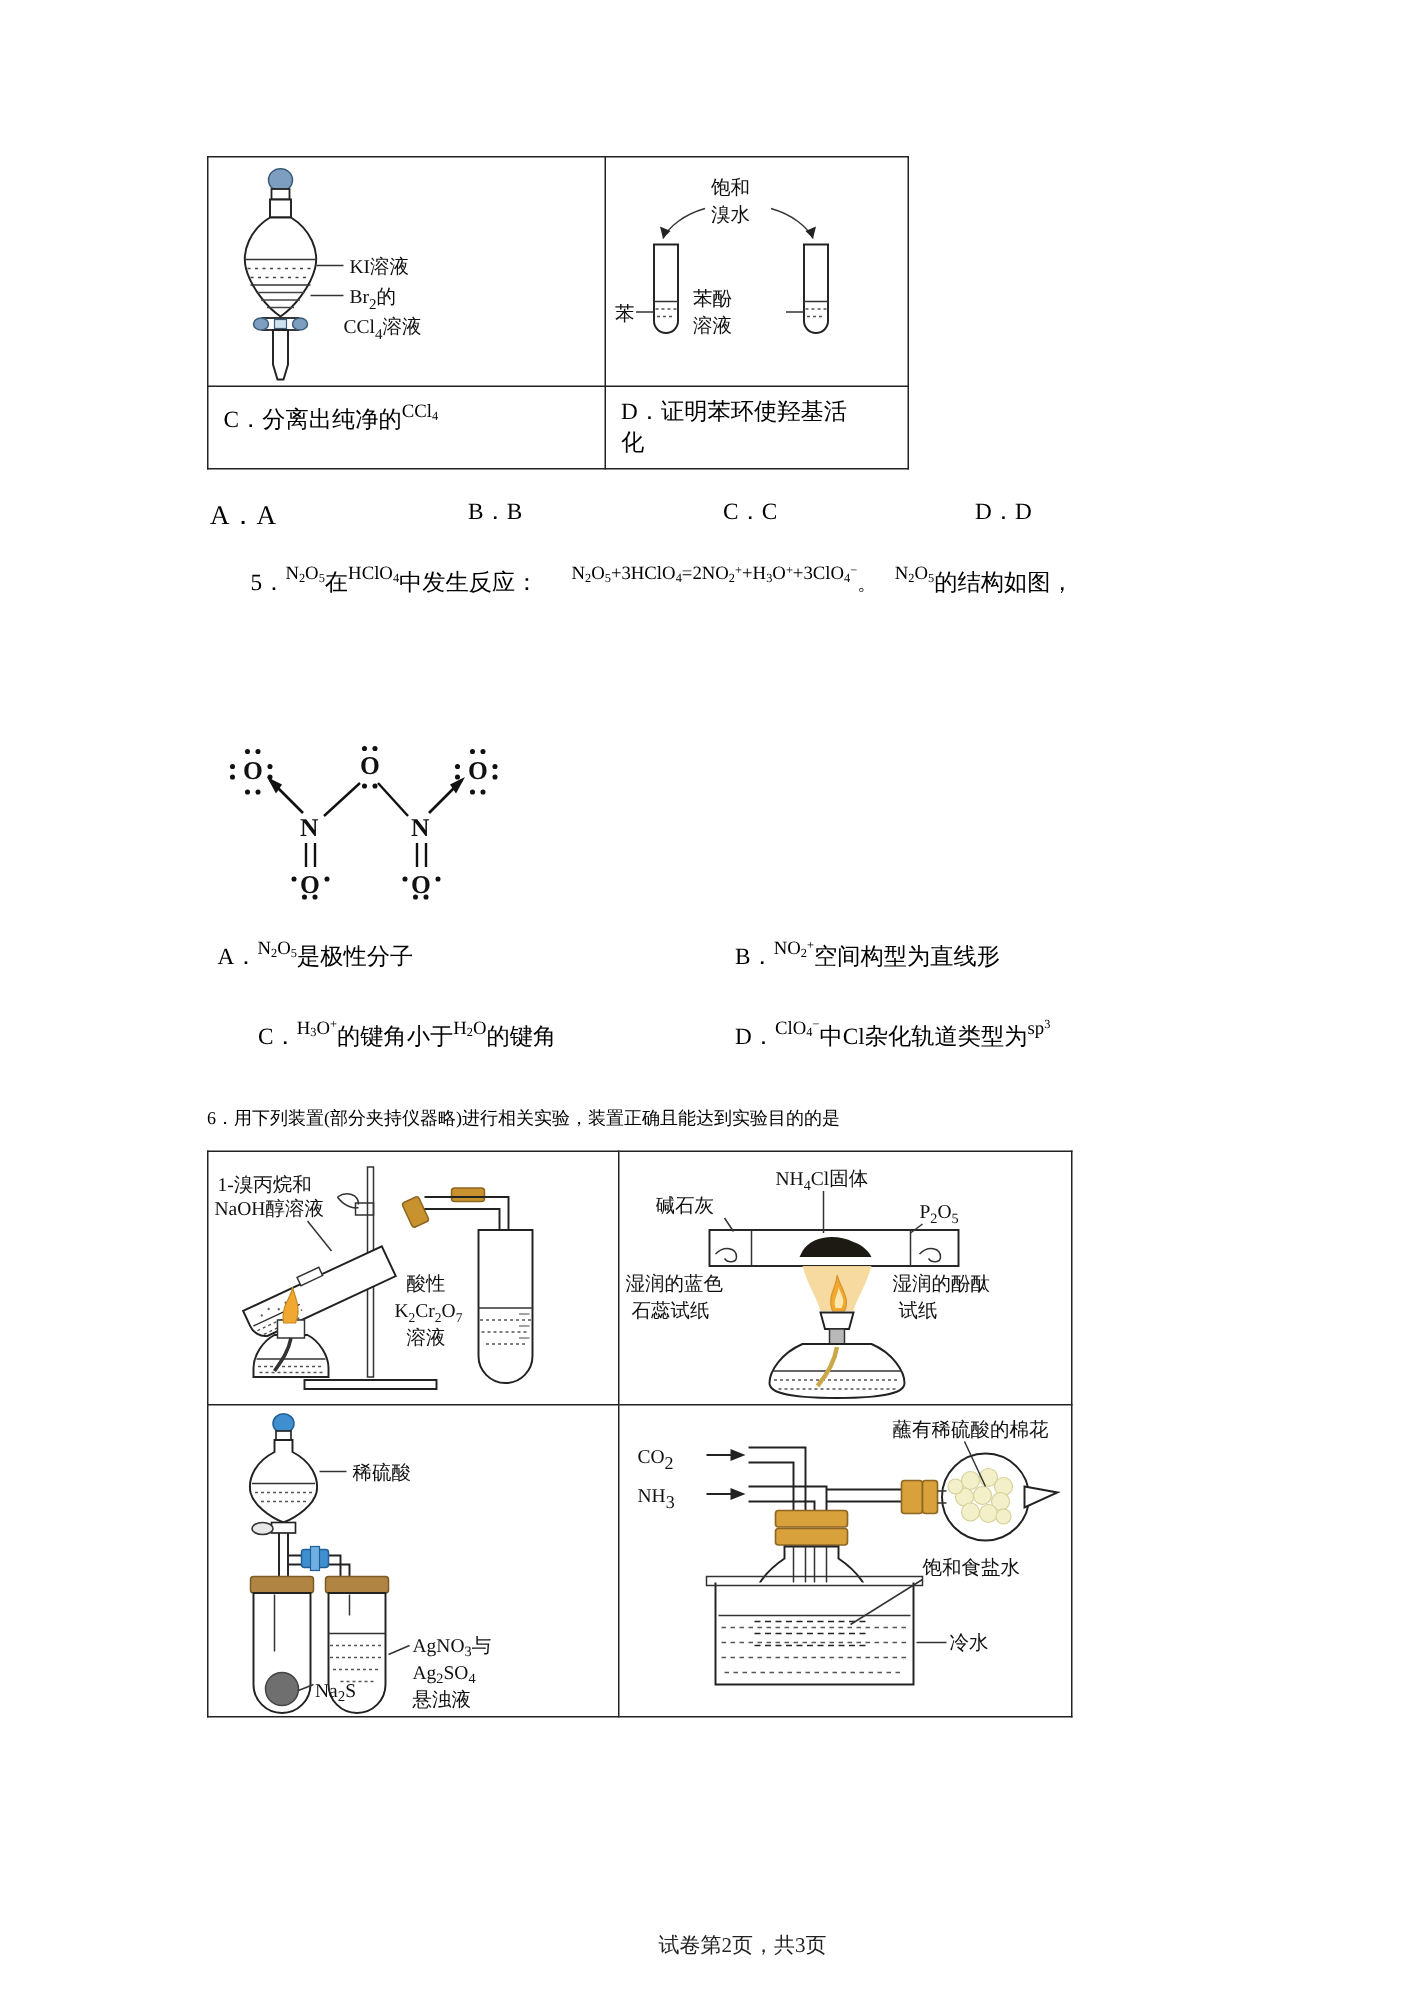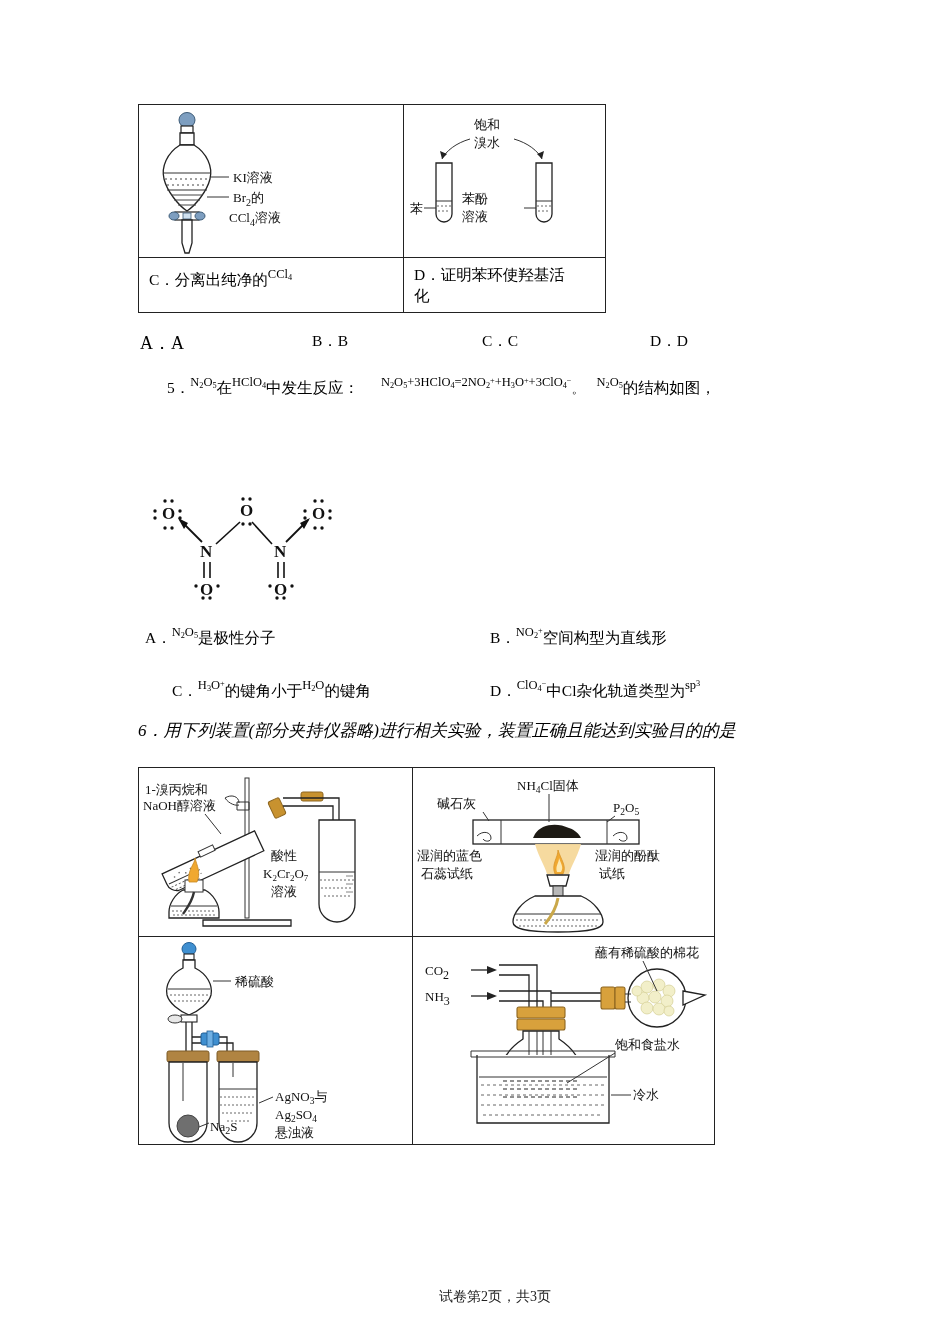--- a/index.html
+++ b/index.html
@@ -256,21 +256,21 @@
   <div class="txt" style="left:490px; top:625px; font-size:15.5px;">
     <span>B．</span><span class="formula">NO<sub>2</sub><sup>+</sup></span><span>空间构型为直线形</span>
   </div>
   <div class="txt" style="left:128px; top:678px; font-size:15.5px;margin-left:44px;">
     <span>C．</span><span class="formula">H<sub>3</sub>O<sup>+</sup></span><span>的键角小于</span><span class="formula">H<sub>2</sub>O</span><span>的键角</span>
   </div>
   <div class="txt" style="left:490px; top:678px; font-size:15.5px;">
     <span>D．</span><span class="formula">ClO<sub>4</sub><sup>−</sup></span><span>中Cl杂化轨道类型为</span><span class="formula">sp<sup>3</sup></span>
   </div>
 
-  <div class="txt" style="left:138px; top:719px; font-size:17px;font-style:italic;">
+  <div class="txt" style="left:138px; top:737px; font-size:12px;">
     <span>6．</span><span>用下列装置(部分夹持仪器略)进行相关实验，装置正确且能达到实验目的的是</span>
   </div>
 
   <table class="tbl" style="left:138px; top:767px; width:574px;">
     <tbody>
         <tr>
 
       <td style="width:273px; height:168px;">
         <div class="fig" style="left:4px; top:4px;">
           <svg width="266" height="162" viewBox="0 0 266 162">

